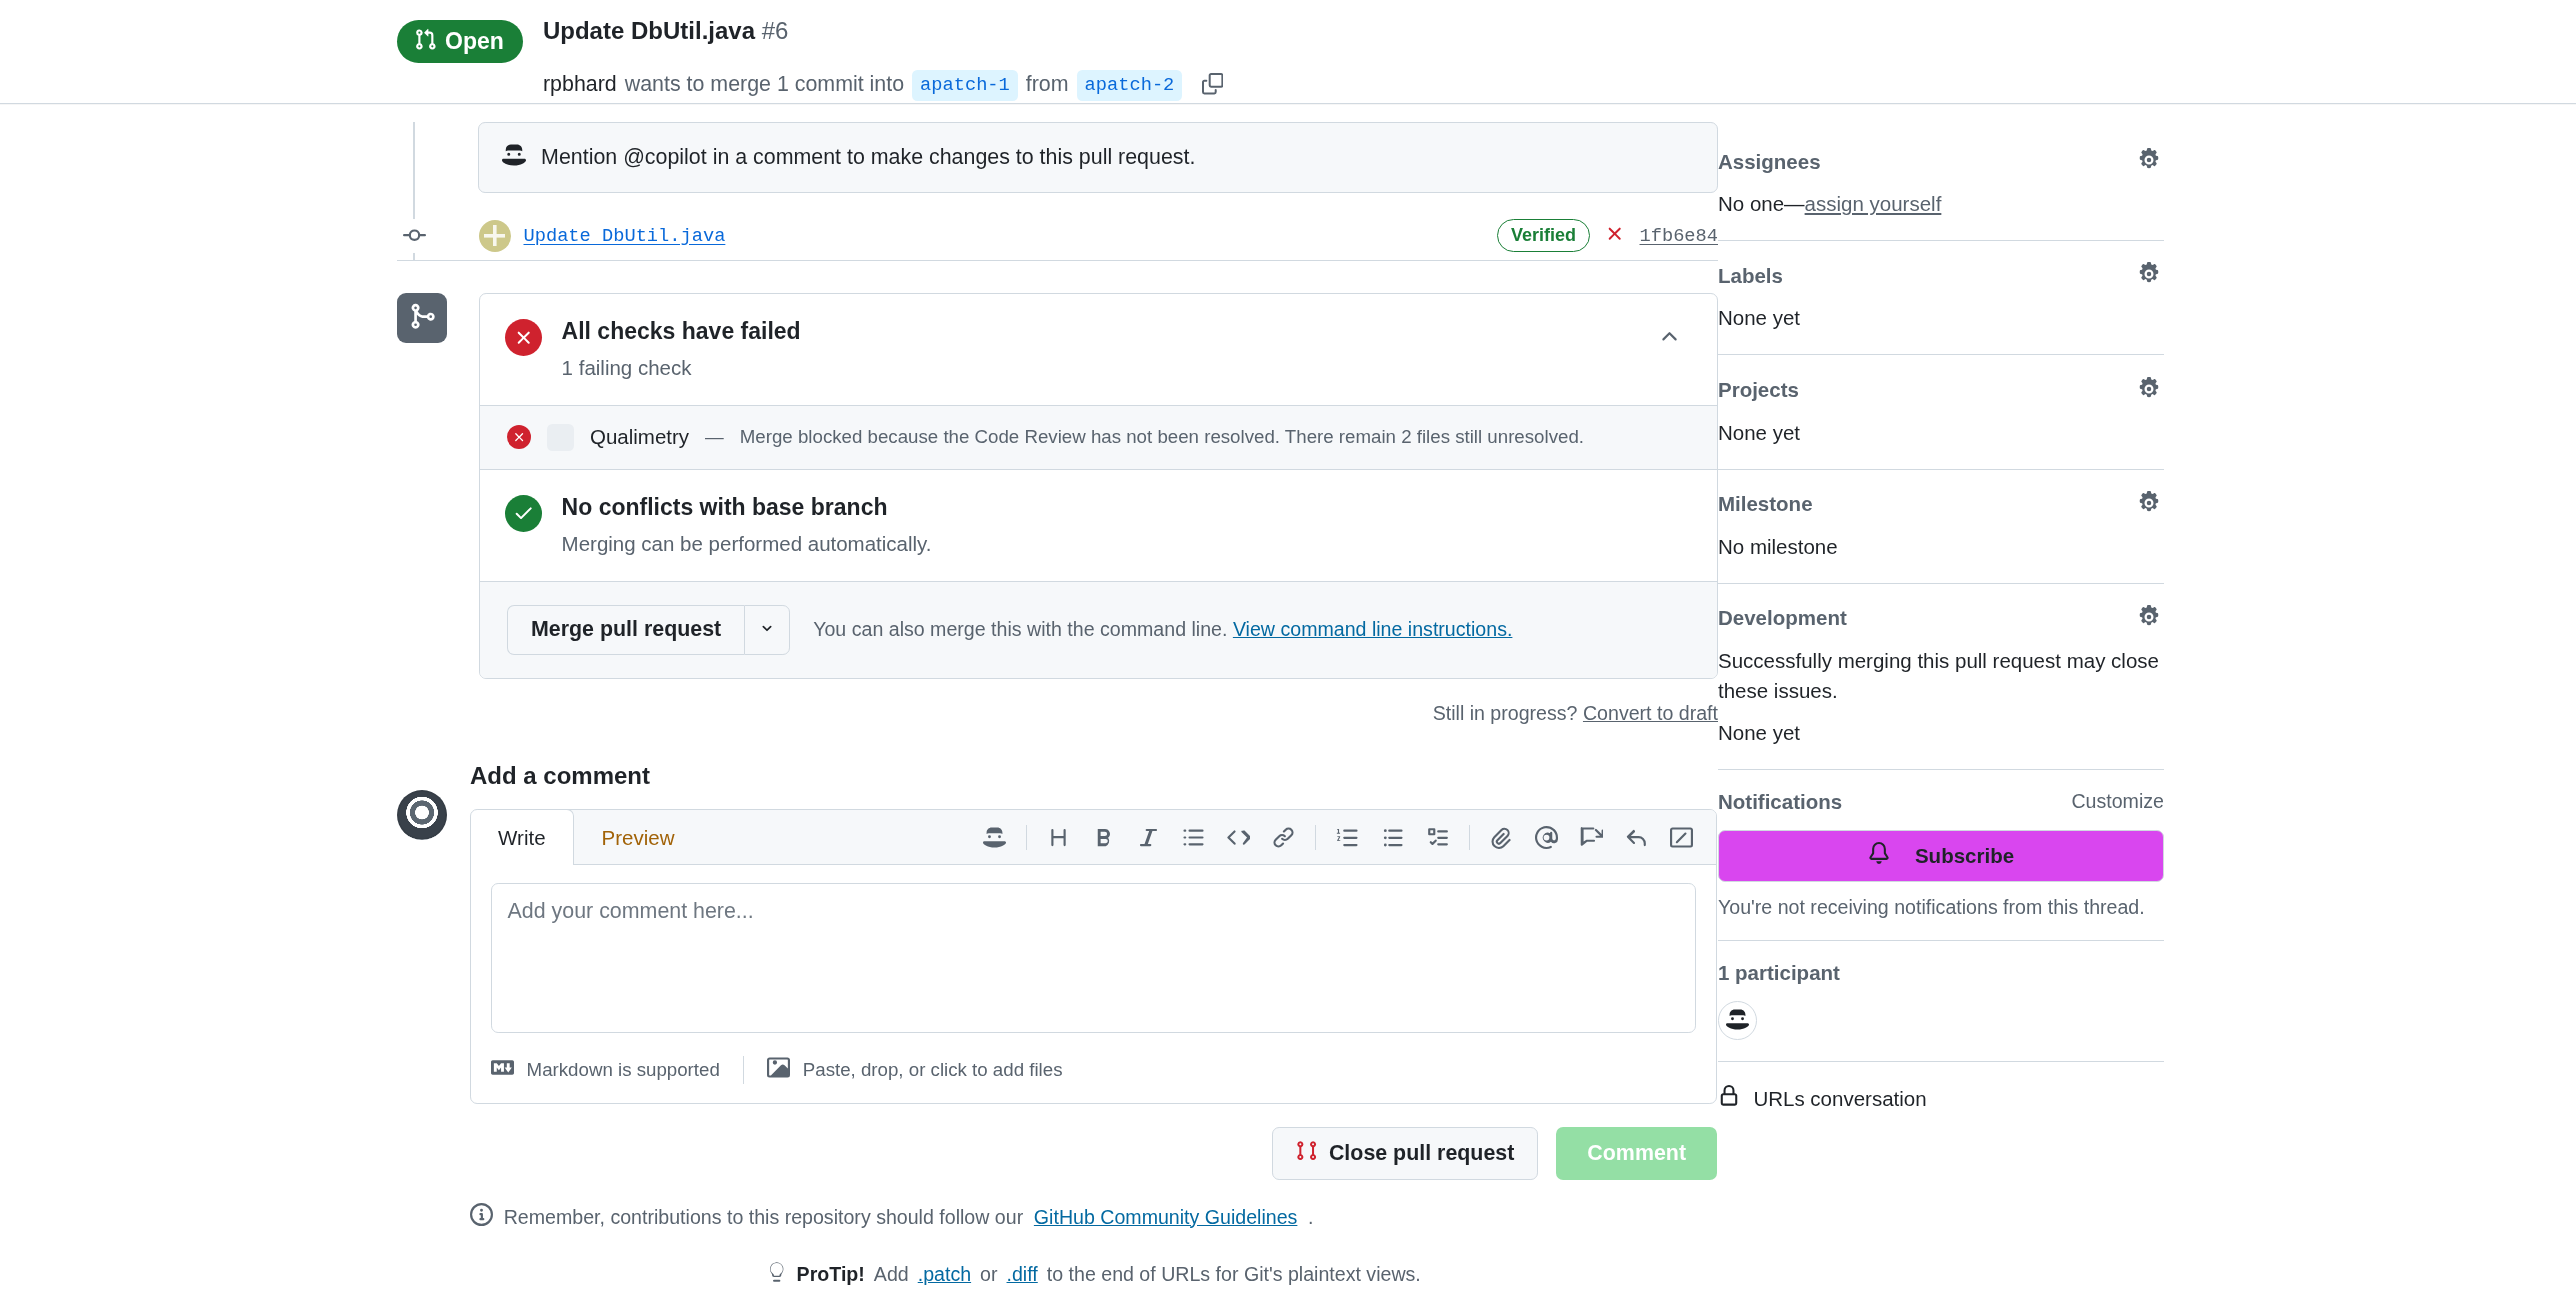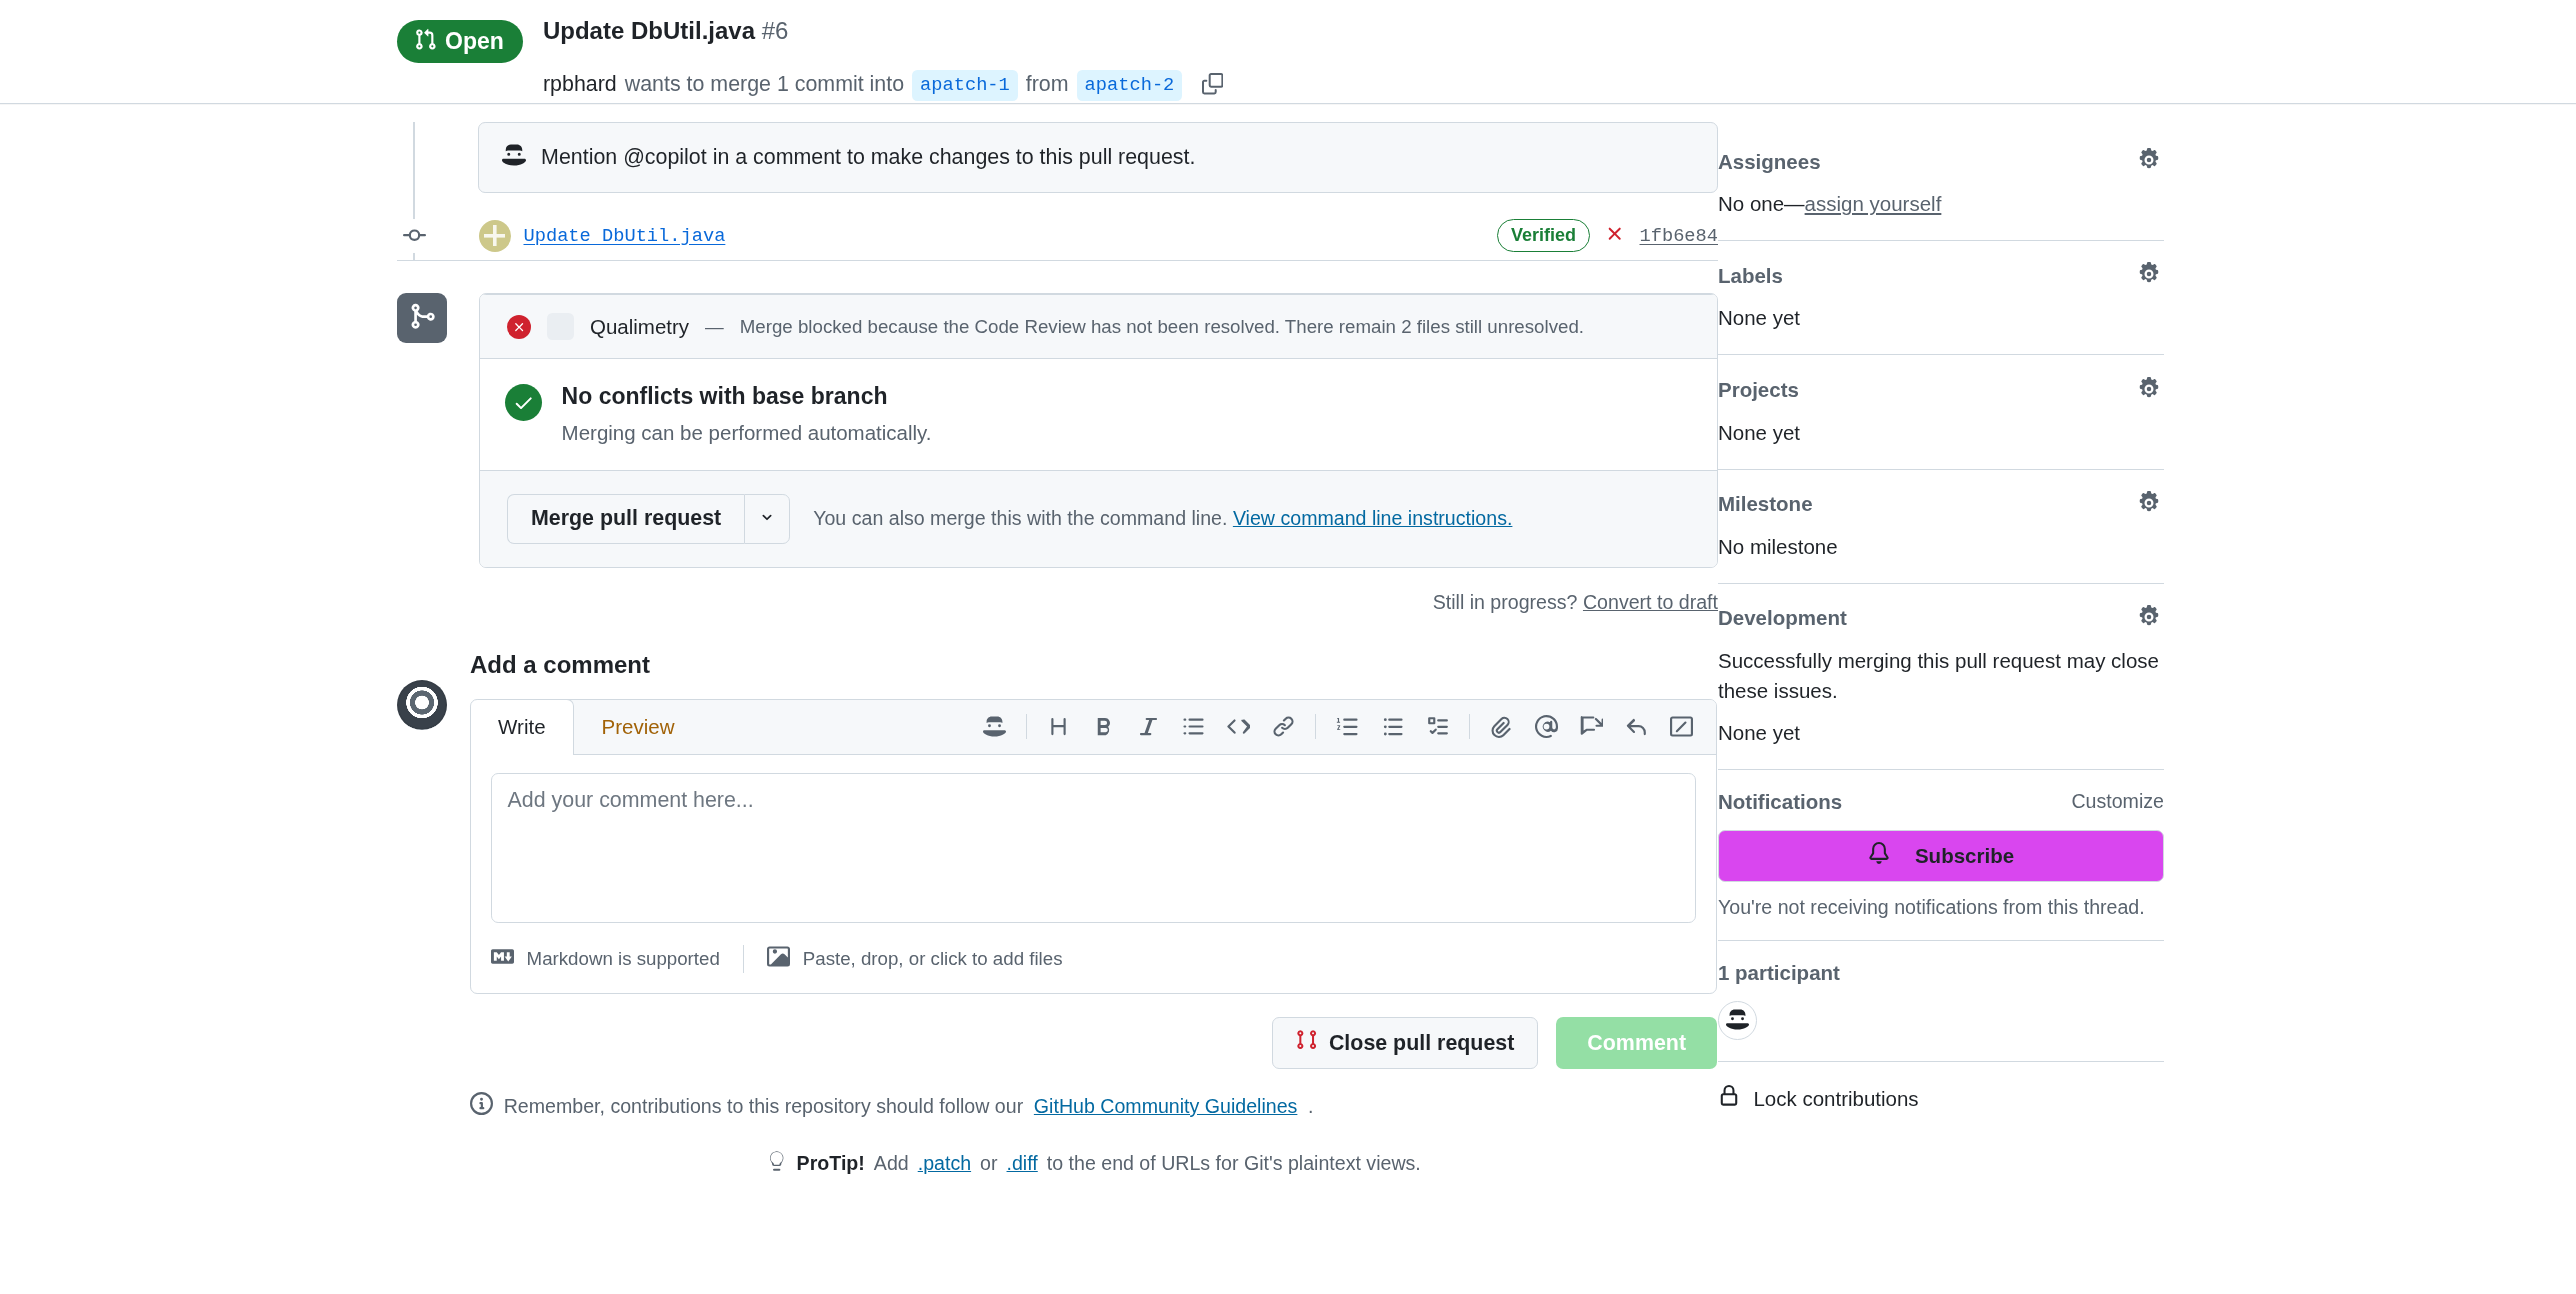--- a/index.html
+++ b/index.html
@@ -590,20 +590,38 @@
       <div class="merge-icon-badge">
         <span>
           <svg viewBox="0 0 16 16">
               <path d="M5.45 5.154A4.25 4.25 0 0 0 9.25 7.5h1.378a2.251 2.251 0 1 1 0 1.5H9.25A5.734 5.734 0 0 1 5 7.123v3.505a2.25 2.25 0 1 1-1.5 0V5.372a2.25 2.25 0 1 1 1.95-.218ZM4.25 13.5a.75.75 0 1 0 0-1.5.75.75 0 0 0 0 1.5Zm8.5-4.5a.75.75 0 1 0 0-1.5.75.75 0 0 0 0 1.5ZM5 3.25a.75.75 0 1 0 0 .005Z"></path>
             </svg>
         </span>
       </div>
 
       <div class="merge-box">
 
+        <div class="merge-block">
+          <span class="status-circle fail">
+            <svg viewBox="0 0 16 16">
+                <path d="M3.72 3.72a.75.75 0 0 1 1.06 0L8 6.94l3.22-3.22a.75.75 0 1 1 1.06 1.06L9.06 8l3.22 3.22a.75.75 0 1 1-1.06 1.06L8 9.06l-3.22 3.22a.75.75 0 0 1-1.06-1.06L6.94 8 3.72 4.78a.75.75 0 0 1 0-1.06Z"></path>
+              </svg>
+          </span>
+          <div class="merge-block-text">
+            <div class="bt">All checks have failed</div>
+            <div class="st">1 failing check</div>
+          </div>
+          <button class="collapse-btn">
+            <span>
+              <svg viewBox="0 0 16 16">
+                  <path d="M3.22 10.53a.75.75 0 0 1 0-1.06l4.25-4.25a.75.75 0 0 1 1.06 0l4.25 4.25a.75.75 0 1 1-1.06 1.06L8 6.81l-3.72 3.72a.75.75 0 0 1-1.06 0Z"></path>
+                </svg>
+            </span>
+          </button>
+        </div>
 
         <div class="checks-divider"></div>
 
         <div class="check-row">
           <span class="check-x">
             <svg viewBox="0 0 16 16">
                 <path d="M3.72 3.72a.75.75 0 0 1 1.06 0L8 6.94l3.22-3.22a.75.75 0 1 1 1.06 1.06L9.06 8l3.22 3.22a.75.75 0 1 1-1.06 1.06L8 9.06l-3.22 3.22a.75.75 0 0 1-1.06-1.06L6.94 8 3.72 4.78a.75.75 0 0 1 0-1.06Z"></path>
               </svg>
           </span>
           <span class="check-thumb"></span>
@@ -913,18 +931,18 @@
       </div>
       <div class="side-rule"></div>
     </div>
 
     <div class="lock-row">
       <span>
         <svg viewBox="0 0 16 16">
             <path d="M4 4a4 4 0 0 1 8 0v2h.25c.966 0 1.75.784 1.75 1.75v5.5A1.75 1.75 0 0 1 12.25 15h-8.5A1.75 1.75 0 0 1 2 13.25v-5.5C2 6.784 2.784 6 3.75 6H4Zm1.5 2h5V4a2.5 2.5 0 0 0-5 0Zm-1.75 1.5a.25.25 0 0 0-.25.25v5.5c0 .138.112.25.25.25h8.5a.25.25 0 0 0 .25-.25v-5.5a.25.25 0 0 0-.25-.25Z"></path>
           </svg>
       </span>
-      <span>Lock contributions</span>
+      <span>URLs conversation</span>
     </div>
 
   </div>
 </div>
 
 
 </body></html>

